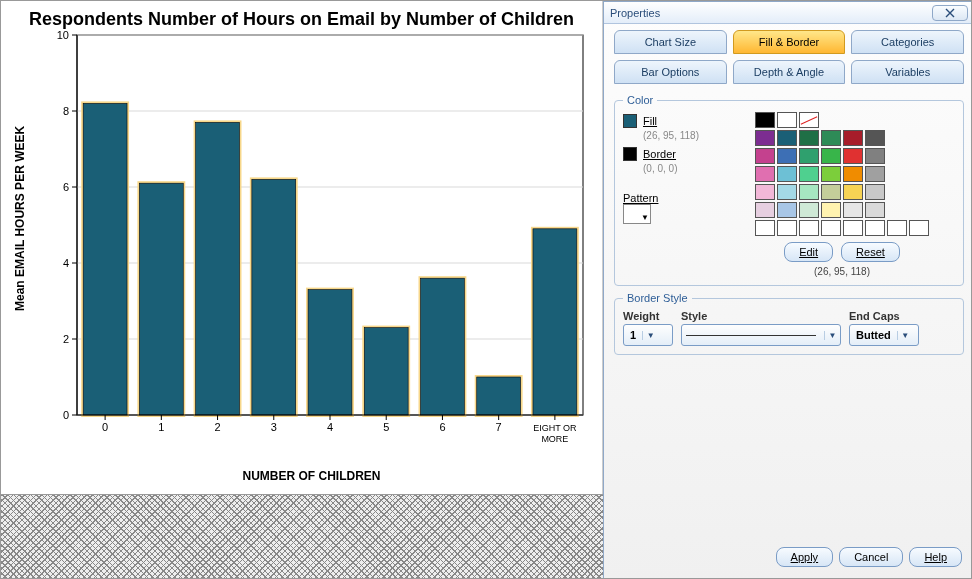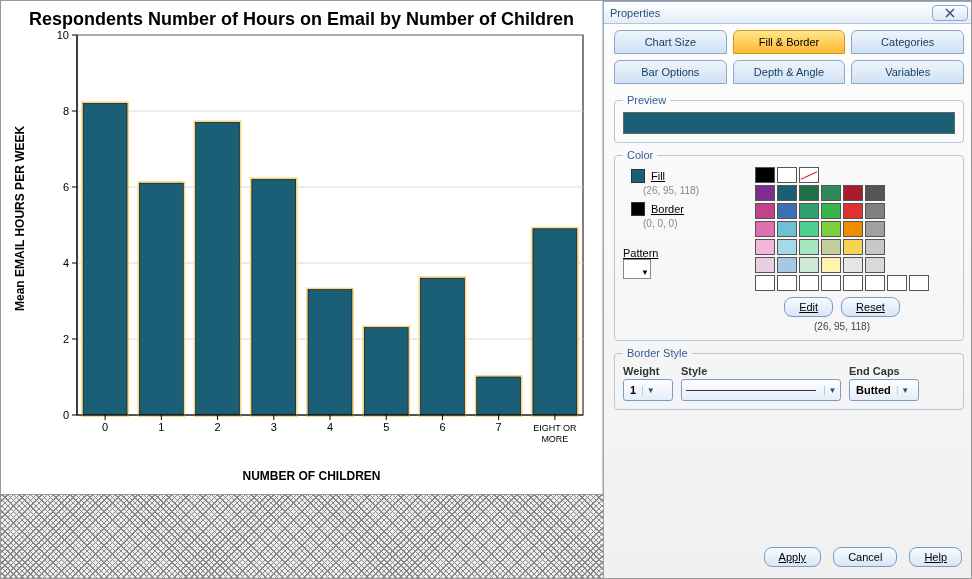--- a/index.html
+++ b/index.html
@@ -38,21 +38,21 @@
 
   #props-body { padding:4px 10px 8px 10px;}
 
   fieldset.group { border:1px solid #b4c7dd; border-radius:4px; margin:6px 0; padding:6px 8px 8px 8px;}
   fieldset.group > legend { color:#2e5e97; padding:0 4px; font-size:11px;}
 
   #preview-swatch { height:22px; border:1px solid #666; background:#1a5f76;}
 
   #color-row { display:flex; gap:12px;}
   #color-left { width:120px;}
-  .colorline { display:flex; align-items:center; gap:6px; margin:2px 8px;}
+  .colorline { display:flex; align-items:center; gap:6px; margin:2px 0;}
   .sw { width:14px; height:14px; border:1px solid #333;}
   .sub { color:#888; font-size:10px; margin-left:20px;}
   .pattern-block { margin-top:18px;}
   .pattern-box { width:28px; height:20px; border:1px solid #888; background:#fff; display:inline-flex; align-items:flex-end; justify-content:flex-end; padding:1px;}
   .pattern-box .arrow { font-size:8px;}
 
   #palette { display:grid; grid-template-columns:repeat(8, 20px); gap:2px; }
   #palette .cell { width:20px; height:16px; border:1px solid #555; cursor:pointer;}
   #palette .cell.reset { background:#fff; display:flex; align-items:center; justify-content:center;}
   #palette .cell.reset span.slash { display:block; width:20px; height:1px; background:#d22; transform:rotate(-25deg);}
@@ -64,21 +64,21 @@
   #rgb-text { text-align:center; color:#444; margin-top:4px; font-size:10px;}
 
   #border-style-row { display:flex; gap:8px; align-items:center;font-weight:bold;}
   .bs-col label { display:block; color:#333; font-size:11px; margin-bottom:2px;}
   .combo { display:flex; border:1px solid #7a9cc6; border-radius:3px; background:linear-gradient(#fefefe,#e4eef8); height:22px; align-items:center;}
   .combo .val { padding:0 6px;}
   .combo .arrow { width:16px; text-align:center; border-left:1px solid #b8cde3; font-size:8px; color:#2a4d7a;}
   .combo.style-line .val { flex:1; padding:0 4px;}
   .combo.style-line .line { display:block; height:1px; background:#333; width:130px;}
 
-  #footer-btns { position:absolute; right:12px; bottom:12px; display:flex; gap:12px;}
+  #footer-btns { position:absolute; right:12px; bottom:12px; display:flex; gap:6px;}
 </style>
 </head>
 <body>
 <div id="stage">
 
 <div id="chart-pane">
   <div id="chart-title">Respondents Number of Hours on Email by Number of Children</div>
   <svg id="chart-svg" width="588" height="440">
         <rect x="66" y="10" width="506" height="380" fill="#fff" stroke="#000" stroke-width="1"></rect>
         <line x1="66" x2="572" y1="390" y2="390" stroke="#d9d9d9"></line>
@@ -160,24 +160,20 @@
     <div class="tab">Categories</div>
   </div>
   <div class="tabs-row">
     <div class="tab">Bar Options</div>
     <div class="tab">Depth &amp; Angle</div>
     <div class="tab">Variables</div>
   </div>
 
   <div id="props-body">
 
-    <fieldset class="group">
-      <legend>Preview</legend>
-      <div id="preview-swatch" style="background: rgb(26, 95, 118);"></div>
-    </fieldset>
 
     <fieldset class="group">
       <legend>Color</legend>
       <div id="color-row">
         <div id="color-left">
           <div class="colorline">
             <span class="sw" id="fill-sw" style="background: rgb(26, 95, 118);"></span>
             <span><u>Fill</u></span>
           </div>
           <div class="sub">(26, 95, 118)</div>

